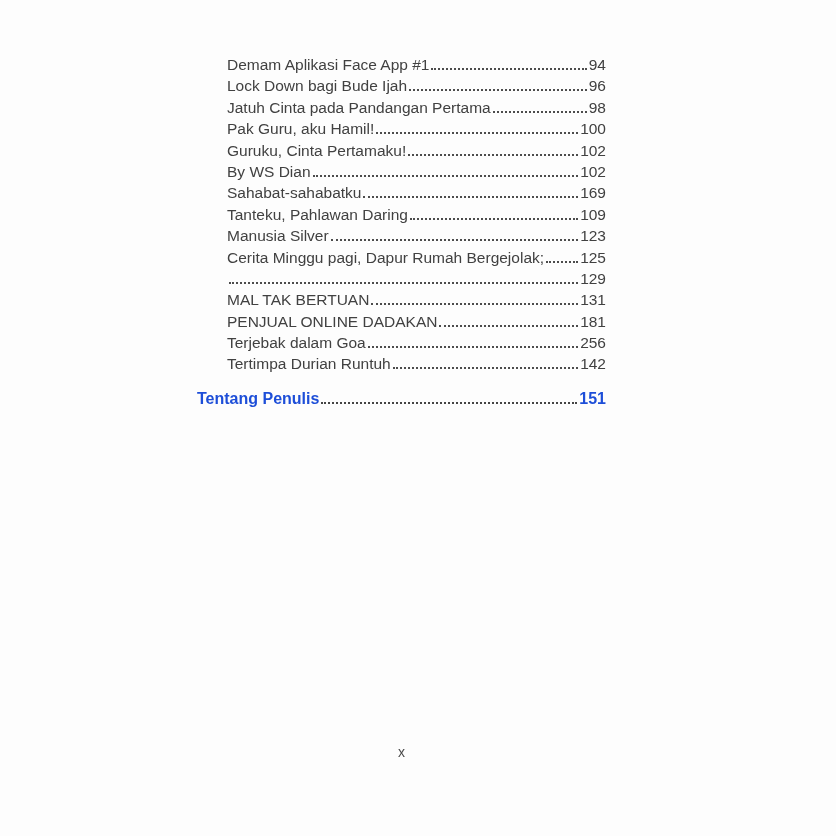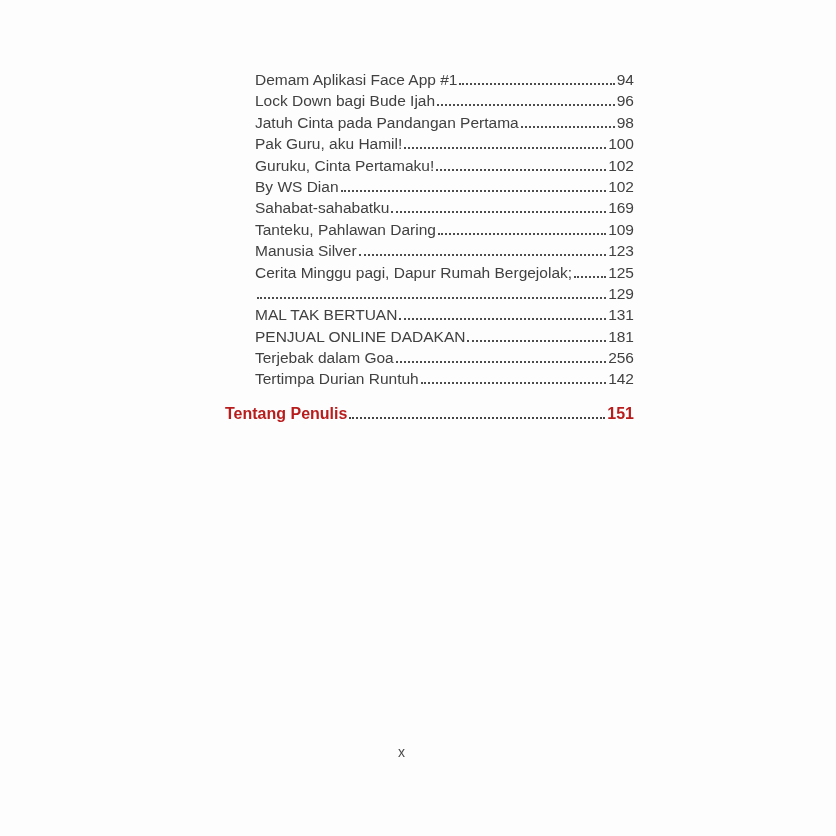--- a/index.html
+++ b/index.html
@@ -12,23 +12,22 @@
     width: 836px;
     height: 836px;
     background: #fdfdfd;
     font-family: "Liberation Sans", sans-serif;
     color: #414141;
     overflow: hidden;
   }
   .toc {
     position: absolute;
     left: 197px;
-    top: 69px;
+    top: 54px;
     width: 409px;
-    margin-left: 28px;
   }
   .toc-row {
     display: flex;
     align-items: baseline;
     height: 21.4px;
     font-size: 15.5px;
     line-height: 21.4px;
     white-space: nowrap;
   }
   .toc-row.indented {
@@ -44,21 +43,21 @@
     border-bottom: 2px dotted #4c4c4c;
     margin: 0 2px;
   }
   .toc-page {
     flex: 0 0 auto;
   }
   .toc-section {
     margin-top: 13px;
     font-weight: 700;
     font-size: 16px;
-    color: #b91c1c;
+    color: #1d4ed8;
   }
   .toc-section .toc-dots {
     border-bottom-color: #444444;
   }
   .footer {
     position: absolute;
     left: 197px;
     width: 409px;
     top: 744px;
     text-align: center;

